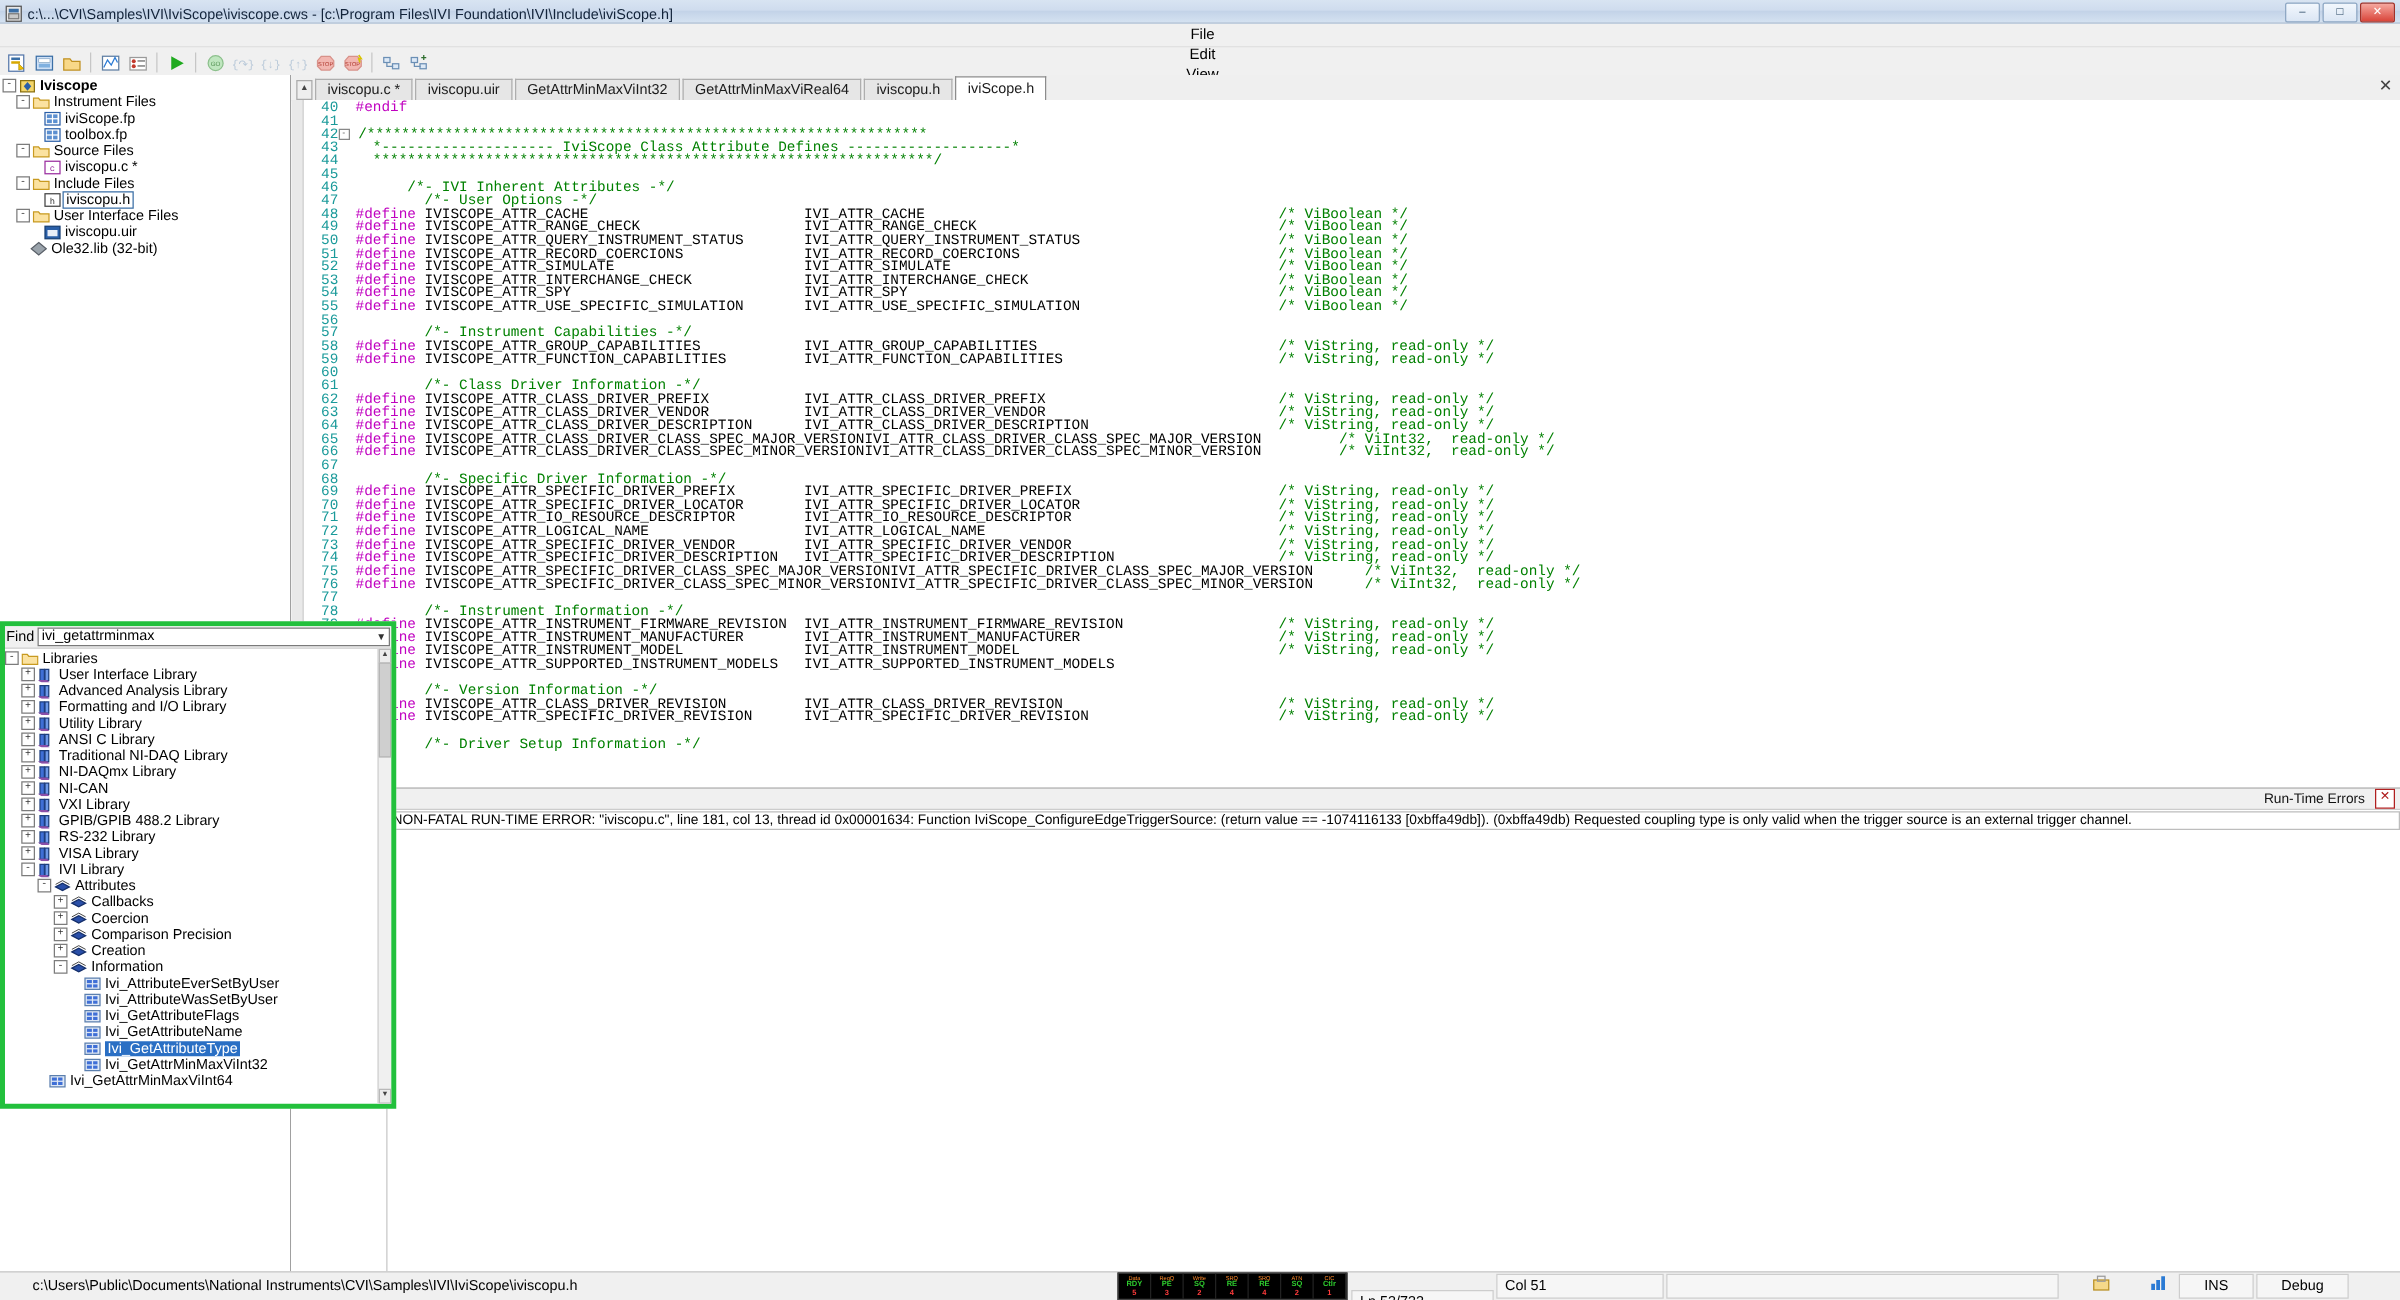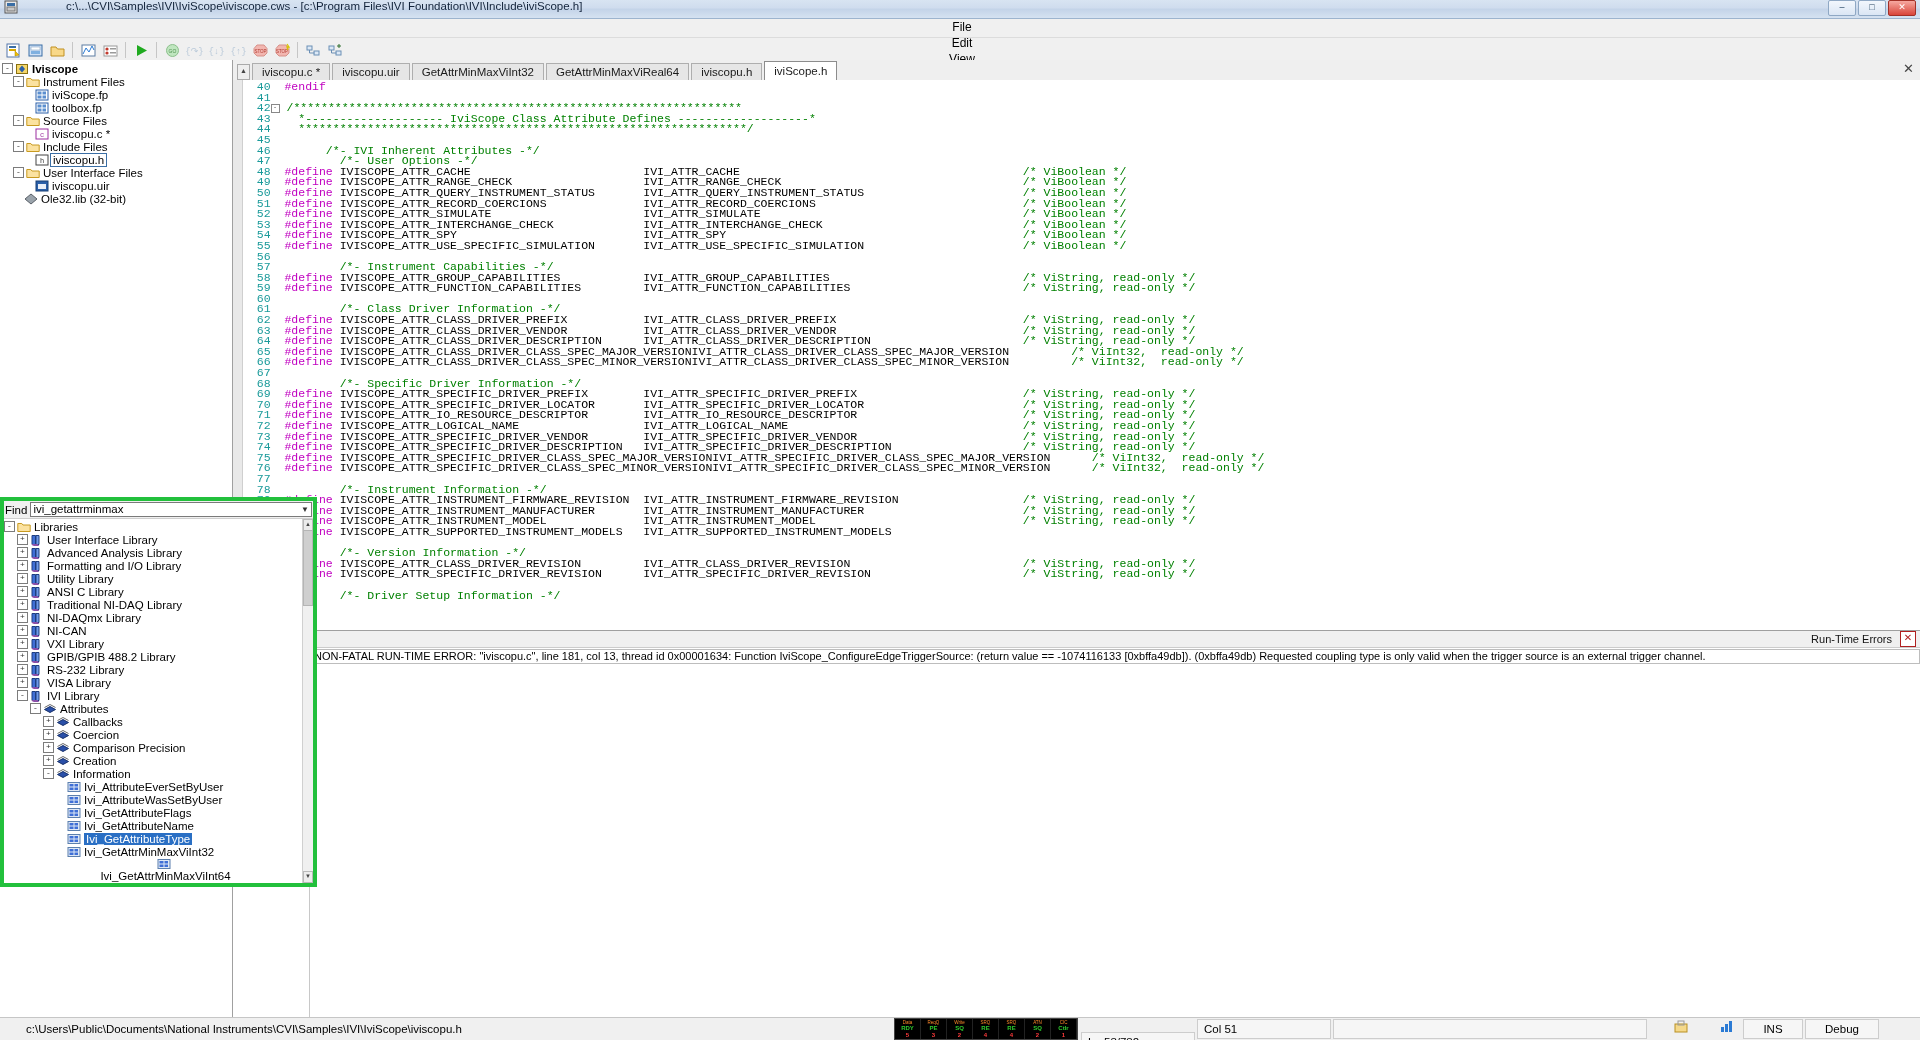--- a/index.html
+++ b/index.html
@@ -8,21 +8,21 @@
     font-family:"Liberation Sans",sans-serif;
     font-size:12px;color:#000;background:#f0f0f0;
   }
   .app{position:relative;width:1920px;height:1040px;}
 
   
   .titlebar{
     height:18px;
     background:linear-gradient(to bottom,#d8e4f2 0%,#cfdcee 45%,#c3d3e8 50%,#d5e2f1 100%);
     border-bottom:1px solid #9db4ce;
-    display:flex;align-items:flex-start;padding:0 2px;gap:44px;
+    display:flex;align-items:flex-end;padding:0 2px;
   }
   .titlebar .ticon{width:14px;height:14px;margin:0 4px 0 2px;flex:0 0 auto;}
   .titlebar .ttext{font-size:11.5px;color:#12233a;white-space:nowrap;overflow:hidden;}
   .winbtns{margin-left:auto;display:flex;gap:2px;padding-right:2px;}
   .winbtn{
     width:26px;height:14px;border:1px solid #8fa8c4;border-radius:2px;
     background:linear-gradient(to bottom,#f2f7fd,#dbe6f4);
     font-size:9px;line-height:12px;text-align:center;color:#23435f;
   }
   .winbtn.close{background:linear-gradient(to bottom,#f6a8a0,#d9453a);border-color:#a23027;color:#fff;}
@@ -758,21 +758,21 @@
             <span class="tspace"></span>
             <span class="ico"><svg width="14" height="12" viewBox="0 0 14 12">
                 <rect x="1" y="1.5" width="12" height="9" fill="#dfe8f5" stroke="#5b7fae"></rect>
                 <rect x="2.5" y="3" width="4" height="2.5" fill="#3f6fd6"></rect>
                 <rect x="7.5" y="3" width="3.5" height="2.5" fill="#3f6fd6"></rect>
                 <rect x="2.5" y="6.5" width="4" height="2.5" fill="#3f6fd6"></rect>
                 <rect x="7.5" y="6.5" width="3.5" height="2.5" fill="#3f6fd6"></rect>
               </svg></span>
             <span class="tlabel">Ivi_GetAttrMinMaxViInt32</span>
           </div>
-          <div class="trow" style="padding-left: 24px; flex-direction: column;">
+          <div class="trow" style="padding-left: 24px;">
             <span class="tspace"></span>
             <span class="ico"><svg width="14" height="12" viewBox="0 0 14 12">
                 <rect x="1" y="1.5" width="12" height="9" fill="#dfe8f5" stroke="#5b7fae"></rect>
                 <rect x="2.5" y="3" width="4" height="2.5" fill="#3f6fd6"></rect>
                 <rect x="7.5" y="3" width="3.5" height="2.5" fill="#3f6fd6"></rect>
                 <rect x="2.5" y="6.5" width="4" height="2.5" fill="#3f6fd6"></rect>
                 <rect x="7.5" y="6.5" width="3.5" height="2.5" fill="#3f6fd6"></rect>
               </svg></span>
             <span class="tlabel">Ivi_GetAttrMinMaxViInt64</span>
           </div>

